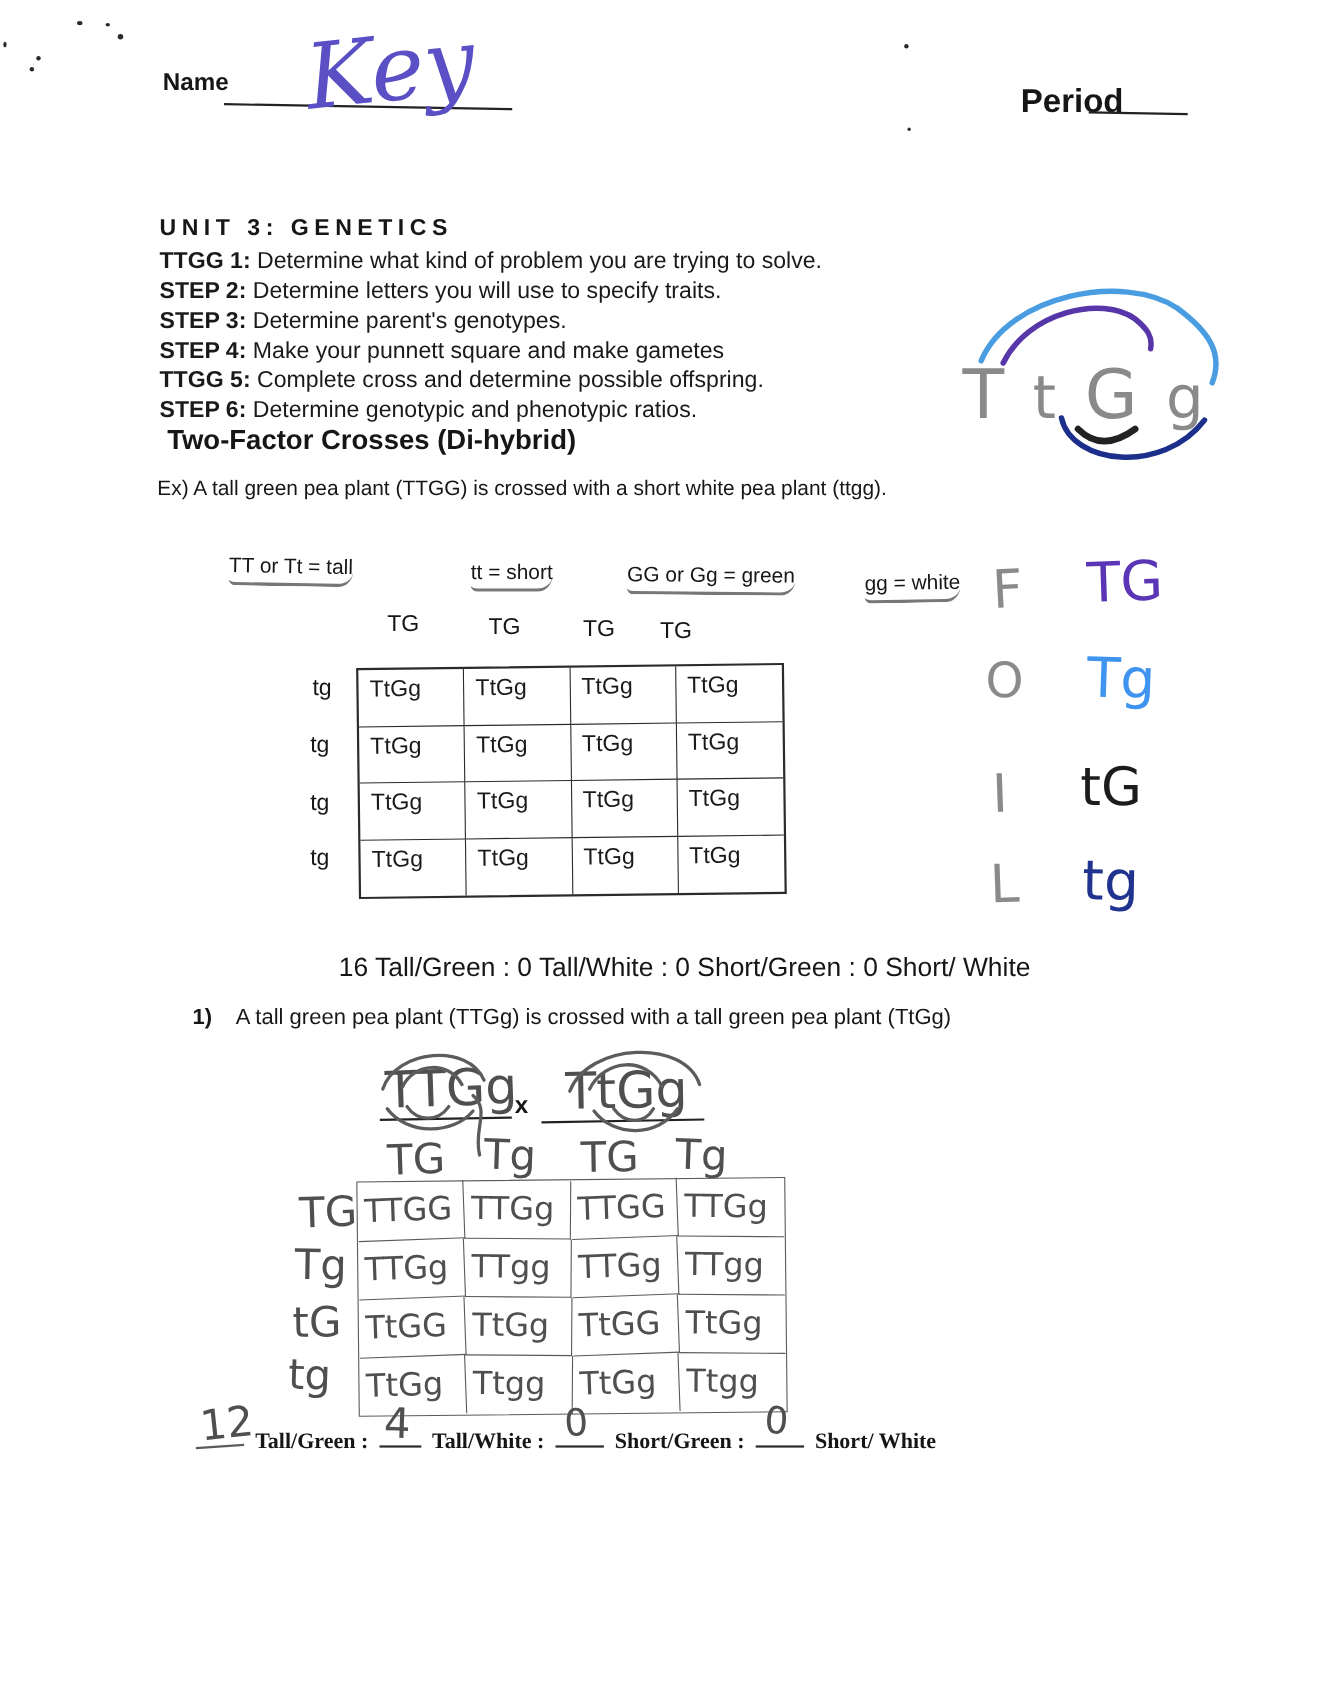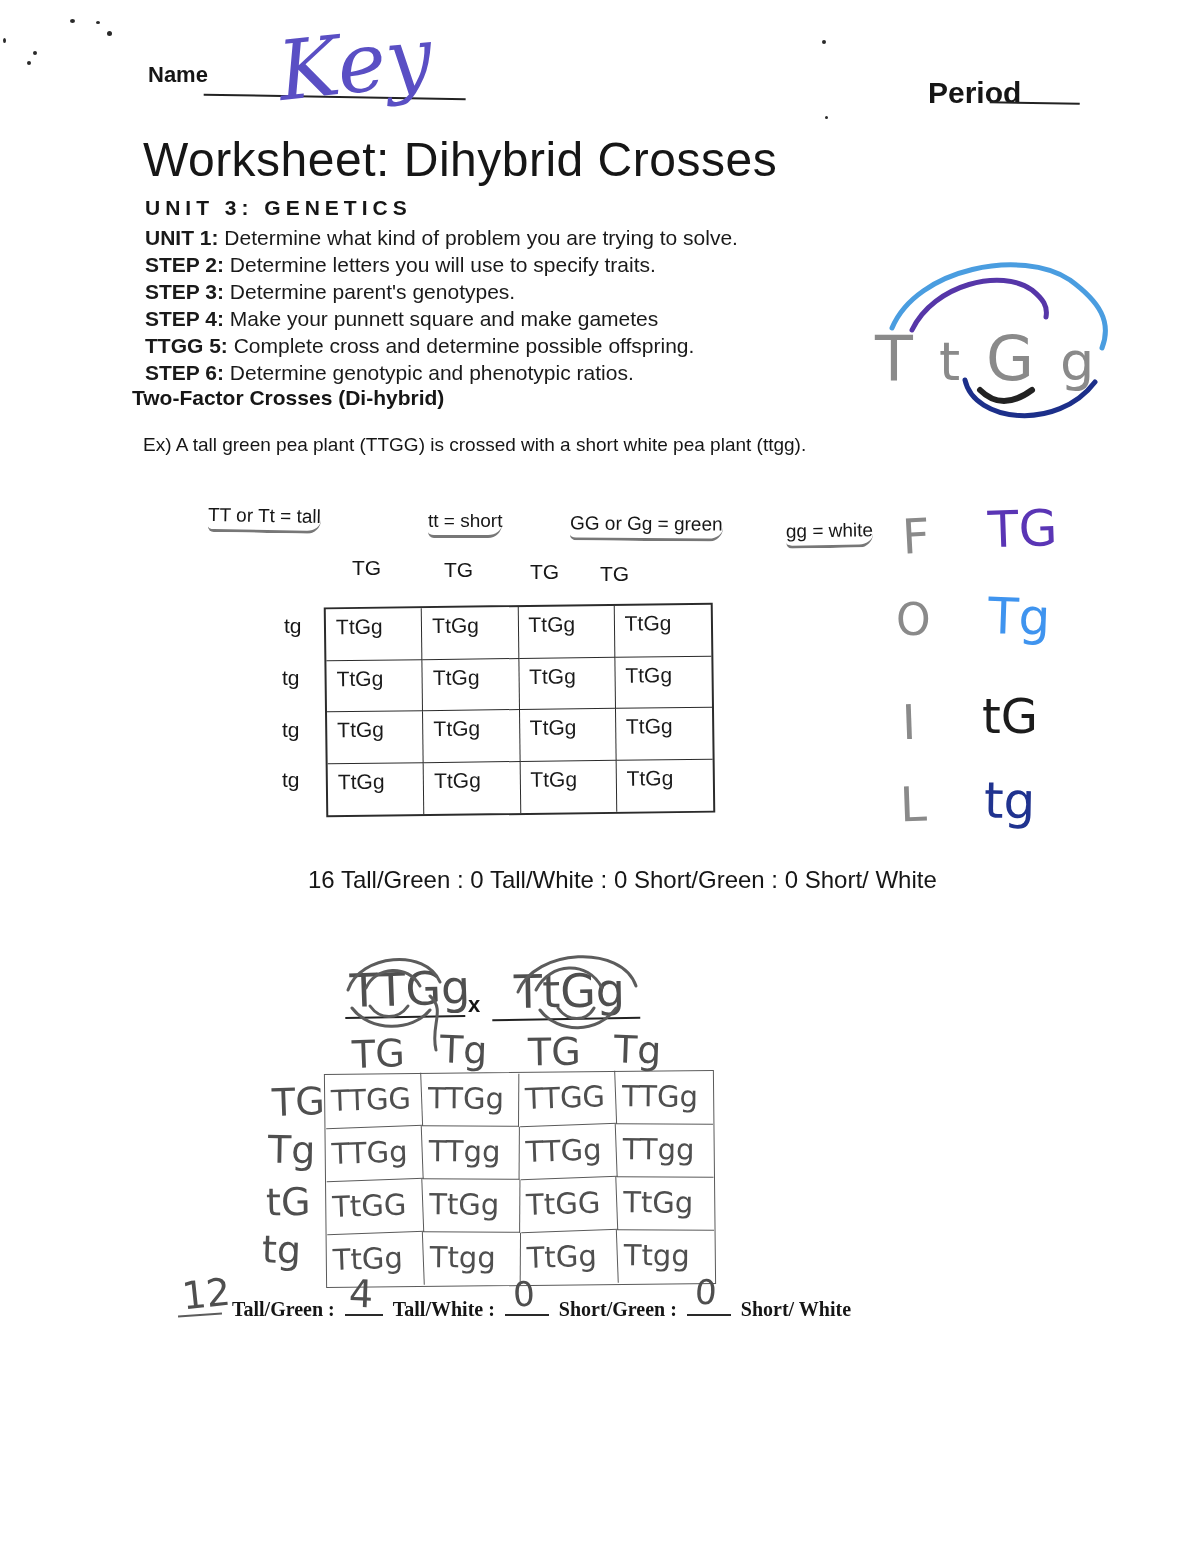--- a/index.html
+++ b/index.html
@@ -62,32 +62,31 @@
   <div class="speck" style="left:822px;top:40px;width:4px;height:4px;"></div>
   <div class="speck" style="left:825px;top:116px;width:3px;height:3px;"></div>
 
   <span class="abs print b" style="left:148px;top:62px;font-size:22px;">Name</span>
   <div class="abs" style="left:204px;top:58px;width:262px;height:38px;border-bottom:2.5px solid #222;transform:rotate(1deg);"></div>
   <span class="abs hw" style="left: 278px; top: 16px; font-size: 82px; font-style: italic; transform: rotate(-6deg); font-family: &quot;DejaVu Serif&quot;, serif; color: rgb(90, 79, 196);">Key</span>
 
   <span class="abs print b" style="left:928px;top:76px;font-size:30px;">Period</span>
   <div class="abs" style="left:990px;top:72px;width:90px;height:30px;border-bottom:2.5px solid #222;transform:rotate(1deg);"></div>
 
-  <div class="abs print title" style="left:143px;top:132px;">Worksheet: Dihybrid Crosses</div>
   <div class="abs print unit" style="left:145px;top:196px;">UNIT 3: GENETICS</div>
 
   <div class="abs" style="left:145px;top:224px;">
-    <div class="step-line"><span class="b">UNIT 1:</span> <span>Determine what kind of problem you are trying to solve.</span></div>
+    <div class="step-line"><span class="b">TTGG 1:</span> <span>Determine what kind of problem you are trying to solve.</span></div>
     <div class="step-line"><span class="b">STEP 2:</span> <span>Determine letters you will use to specify traits.</span></div>
     <div class="step-line"><span class="b">STEP 3:</span> <span>Determine parent's genotypes.</span></div>
     <div class="step-line"><span class="b">STEP 4:</span> <span>Make your punnett square and make gametes</span></div>
     <div class="step-line"><span class="b">TTGG 5:</span> <span>Complete cross and determine possible offspring.</span></div>
     <div class="step-line"><span class="b">STEP 6:</span> <span>Determine genotypic and phenotypic ratios.</span></div>
   </div>
-  <div class="abs print b" style="left:132px;top:386px;font-size:21px;">Two-Factor Crosses (Di-hybrid)</div>
+  <div class="abs print b" style="left:152px;top:386px;font-size:25px;">Two-Factor Crosses (Di-hybrid)</div>
 
   <svg class="abs" style="left:862px;top:240px;" width="340" height="210" viewBox="0 0 340 210">
     <path d="M 30 88 C 55 28 160 8 208 40 C 238 62 250 82 240 108" fill="none" stroke-width="5" stroke-linecap="round" stroke="#4a9de0"></path>
     <path d="M 50 90 C 72 44 140 28 170 50 C 181 59 186 66 184 77" fill="none" stroke-width="5" stroke-linecap="round" stroke="#5636a8"></path>
     <path d="M 118 150 Q 140 172 170 150" fill="none" stroke-width="6" stroke-linecap="round" stroke="#222222"></path>
     <path d="M 103 140 C 112 182 195 192 233 142" fill="none" stroke-width="5" stroke-linecap="round" stroke="#1c2f8a"></path>
   </svg>
   <div class="abs" style="left:875px;top:322px;width:300px;display:flex;gap:26px;align-items:baseline;">
     <span class="hw gray" style="font-size: 62px; color: rgb(138, 138, 138);">T</span>
     <span class="hw gray" style="font-size: 54px; color: rgb(138, 138, 138);">t</span>
@@ -137,20 +136,24 @@
     <span class="abs hw" style="left: 896px; top: 594px; font-size: 44px; color: rgb(138, 138, 138);">O</span>
     <span class="abs hw" style="left: 988px; top: 588px; font-size: 50px; transform: rotate(2deg); color: rgb(63, 148, 239);">Tg</span>
     <span class="abs hw" style="left: 902px; top: 694px; font-size: 48px; transform: rotate(-2deg); color: rgb(138, 138, 138);">I</span>
     <span class="abs hw" style="left: 982px; top: 688px; font-size: 48px; color: rgb(28, 28, 28);">tG</span>
     <span class="abs hw" style="left: 900px; top: 776px; font-size: 48px; transform: rotate(-2deg); color: rgb(138, 138, 138);">L</span>
     <span class="abs hw" style="left: 984px; top: 772px; font-size: 50px; transform: rotate(1deg); color: rgb(32, 51, 143);">tg</span>
   </div>
 
   <div class="abs print" style="left:308px;top:866px;font-size:24px;white-space:nowrap;">16 Tall/Green :  0 Tall/White :  0 Short/Green :  0 Short/ White</div>
 
+  <div class="abs print" style="left:175px;top:914px;font-size:20px;white-space:nowrap;">
+    <span class="b">1)</span>
+    <span style="margin-left:16px;">A tall green pea plant (TTGg) is crossed with a tall green pea plant (TtGg)</span>
+  </div>
 
   <div class="abs blank" style="left:345px;top:984px;width:120px;height:32px;transform:rotate(-1deg);"></div>
   <span class="abs print b" style="left:468px;top:992px;font-size:22px;">x</span>
   <div class="abs blank" style="left:492px;top:986px;width:148px;height:32px;transform:rotate(-1deg);"></div>
   <span class="abs hw" style="left:350px;top:962px;font-size:46px;transform:rotate(-2deg);">TTGg</span>
   <span class="abs hw" style="left:514px;top:964px;font-size:46px;transform:rotate(-1deg);">TtGg</span>
 
   <svg class="abs" style="left:330px;top:938px;" width="360" height="125" viewBox="0 0 360 125">
     <g fill="none" stroke="#5c5c5c" stroke-width="3" stroke-linecap="round">
       <path d="M 18 52 C 30 16 96 10 110 44"></path>

